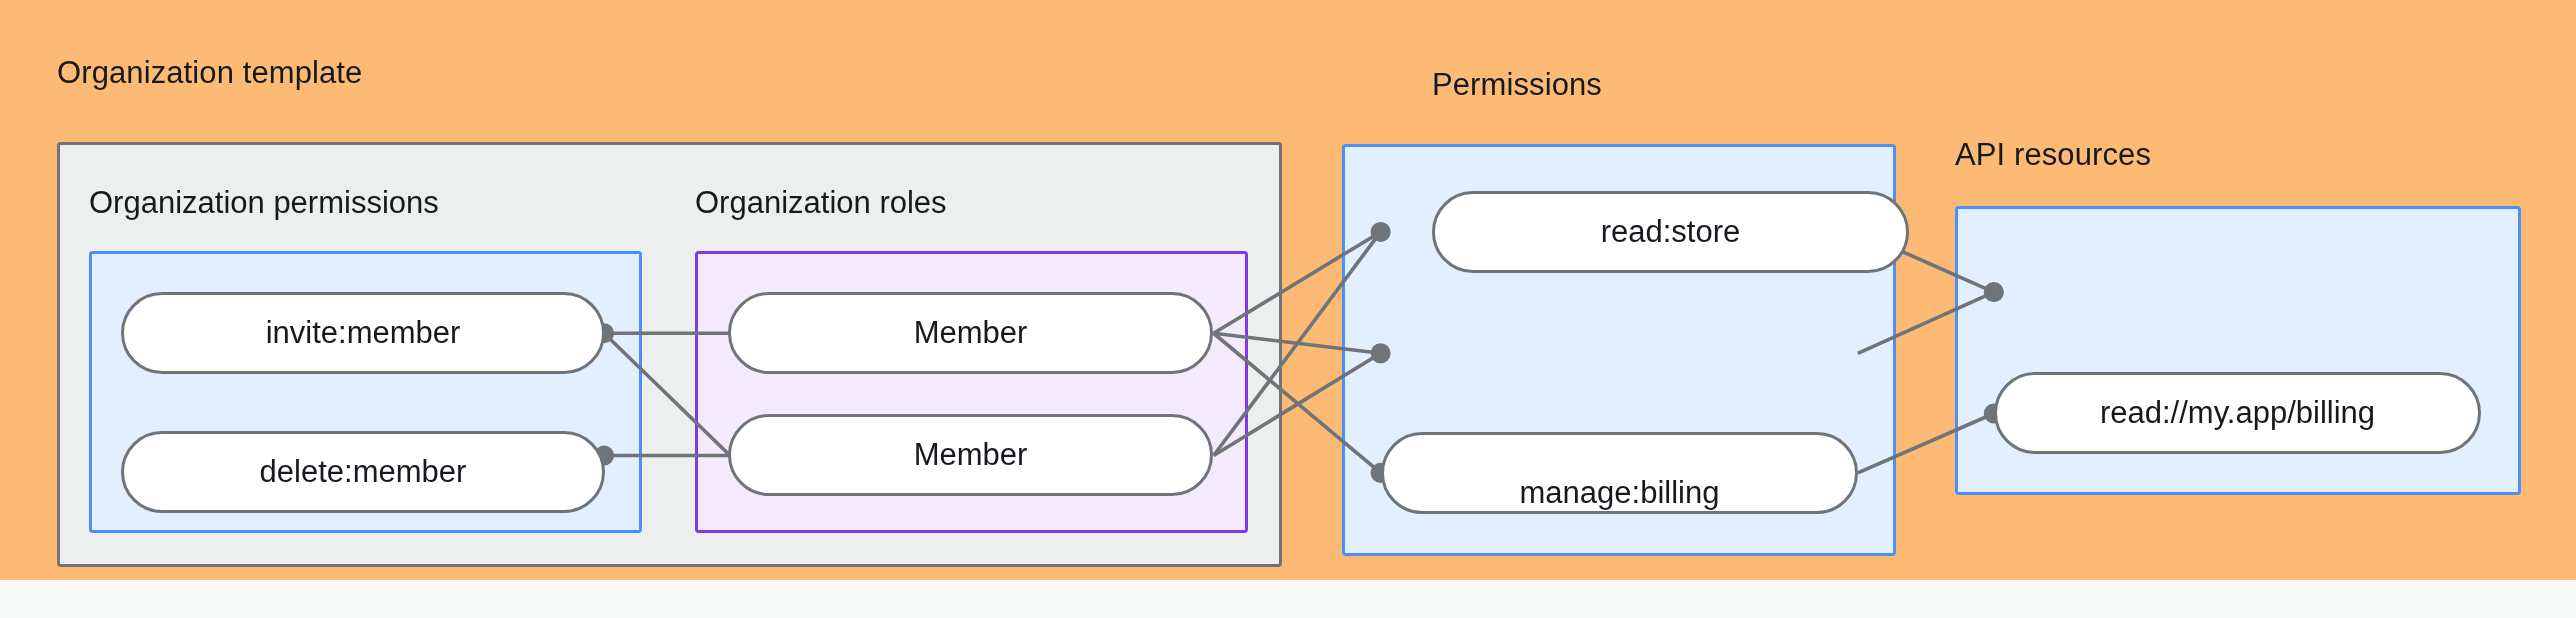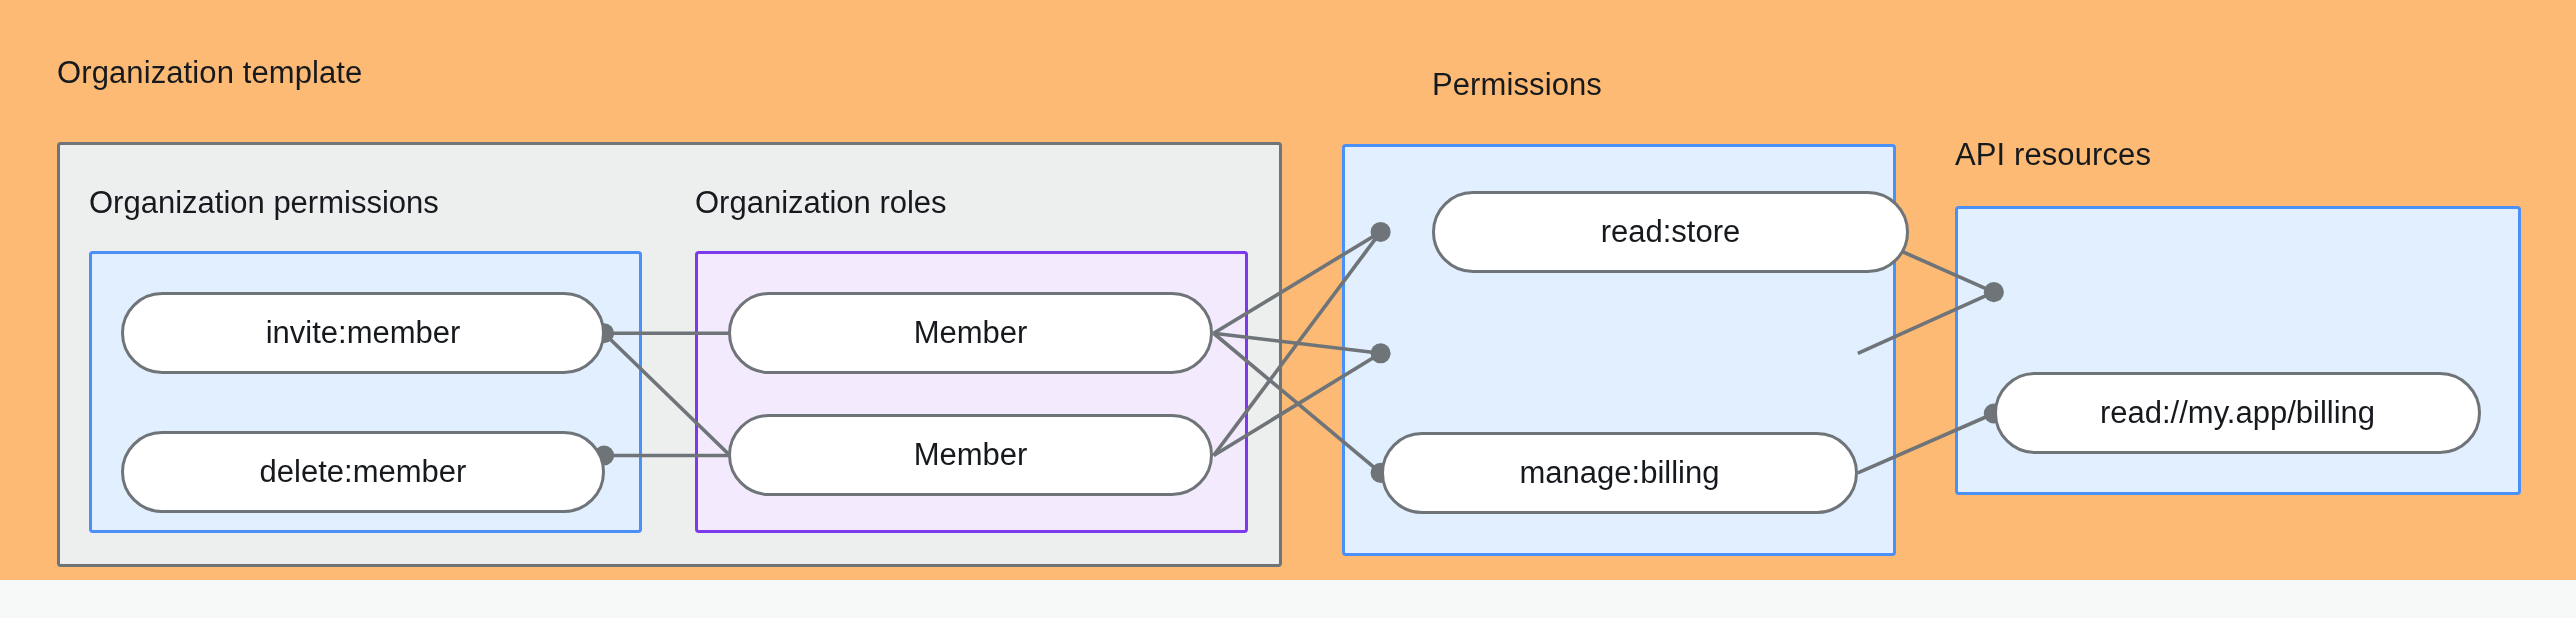--- a/index.html
+++ b/index.html
@@ -149,21 +149,21 @@
 
   <div class="node" style="left:728px; top:414px; width:485px; height:82px;">
     <span>Member</span>
   </div>
 
   <div class="node" style="left:1432px; top:191px; width:477px; height:82px;">
     <span>read:store</span>
   </div>
 
 
-  <div class="node" style="left:1381px; top:432px; width:477px; height:82px;">
+  <div class="node" style="left:1381px; top:432px; width:477px; height:82px;align-items:flex-end;">
     <span>manage:billing</span>
   </div>
 
 
   <div class="node" style="left:1994px; top:372px; width:487px; height:82px;">
     <span>read://my.app/billing</span>
   </div>
 
 </div>
 

